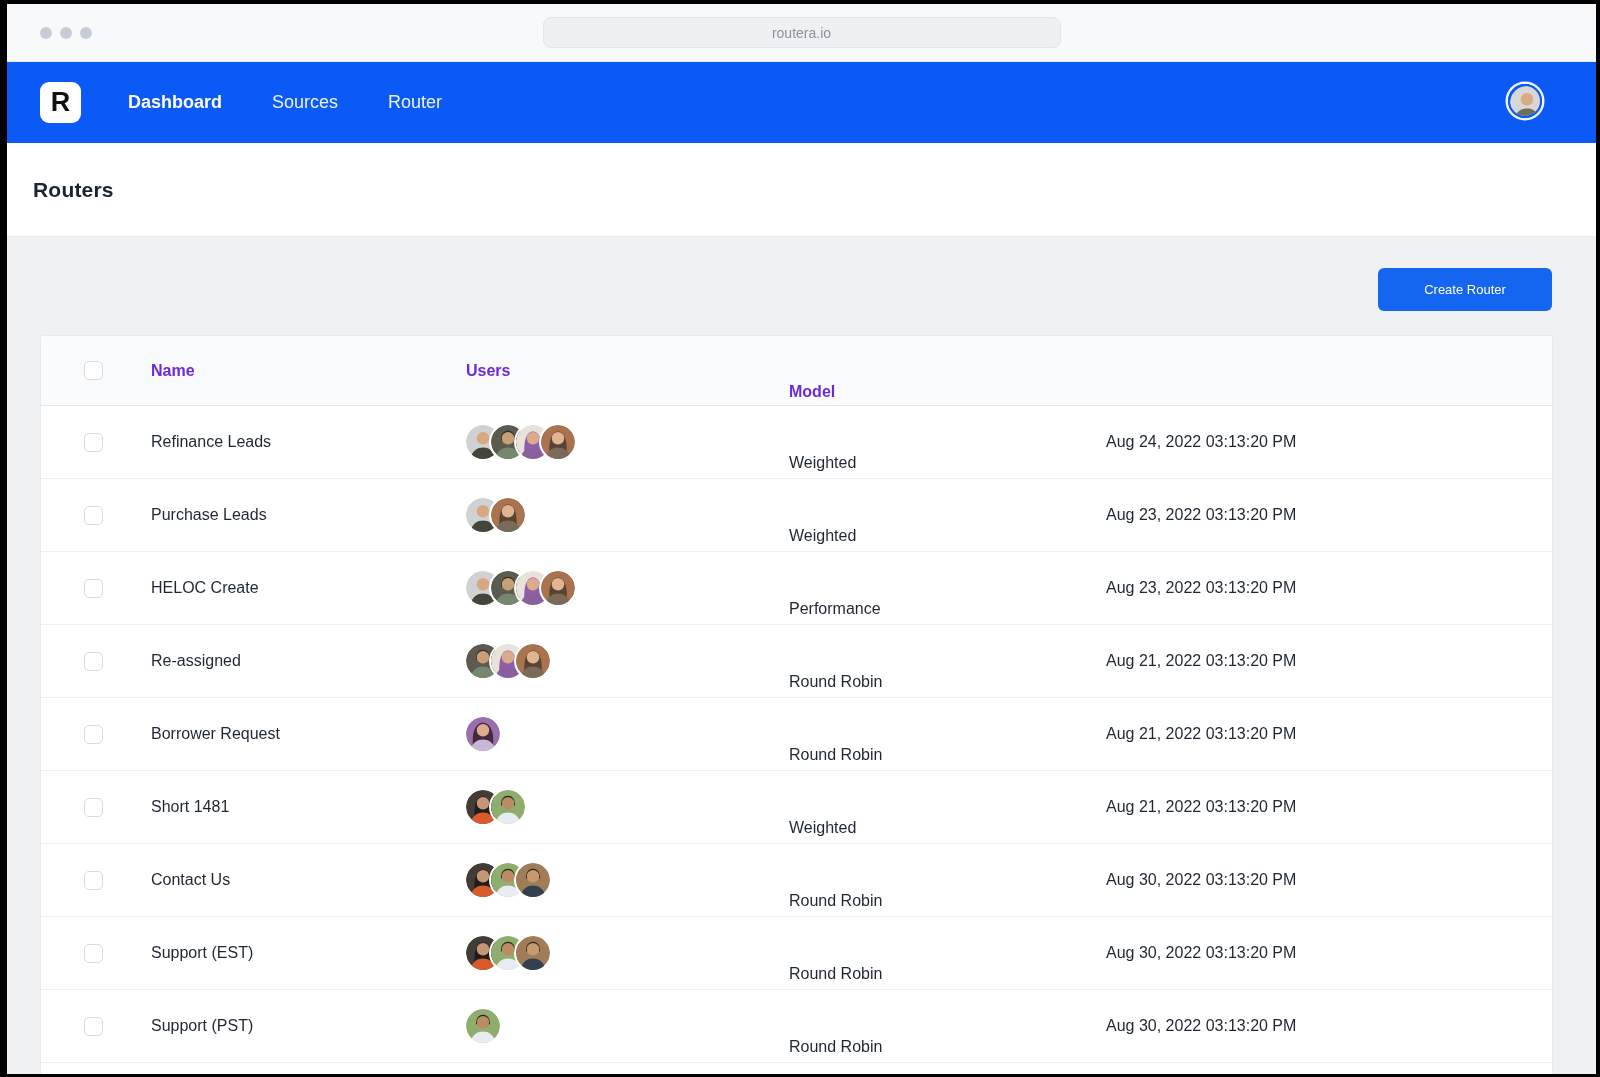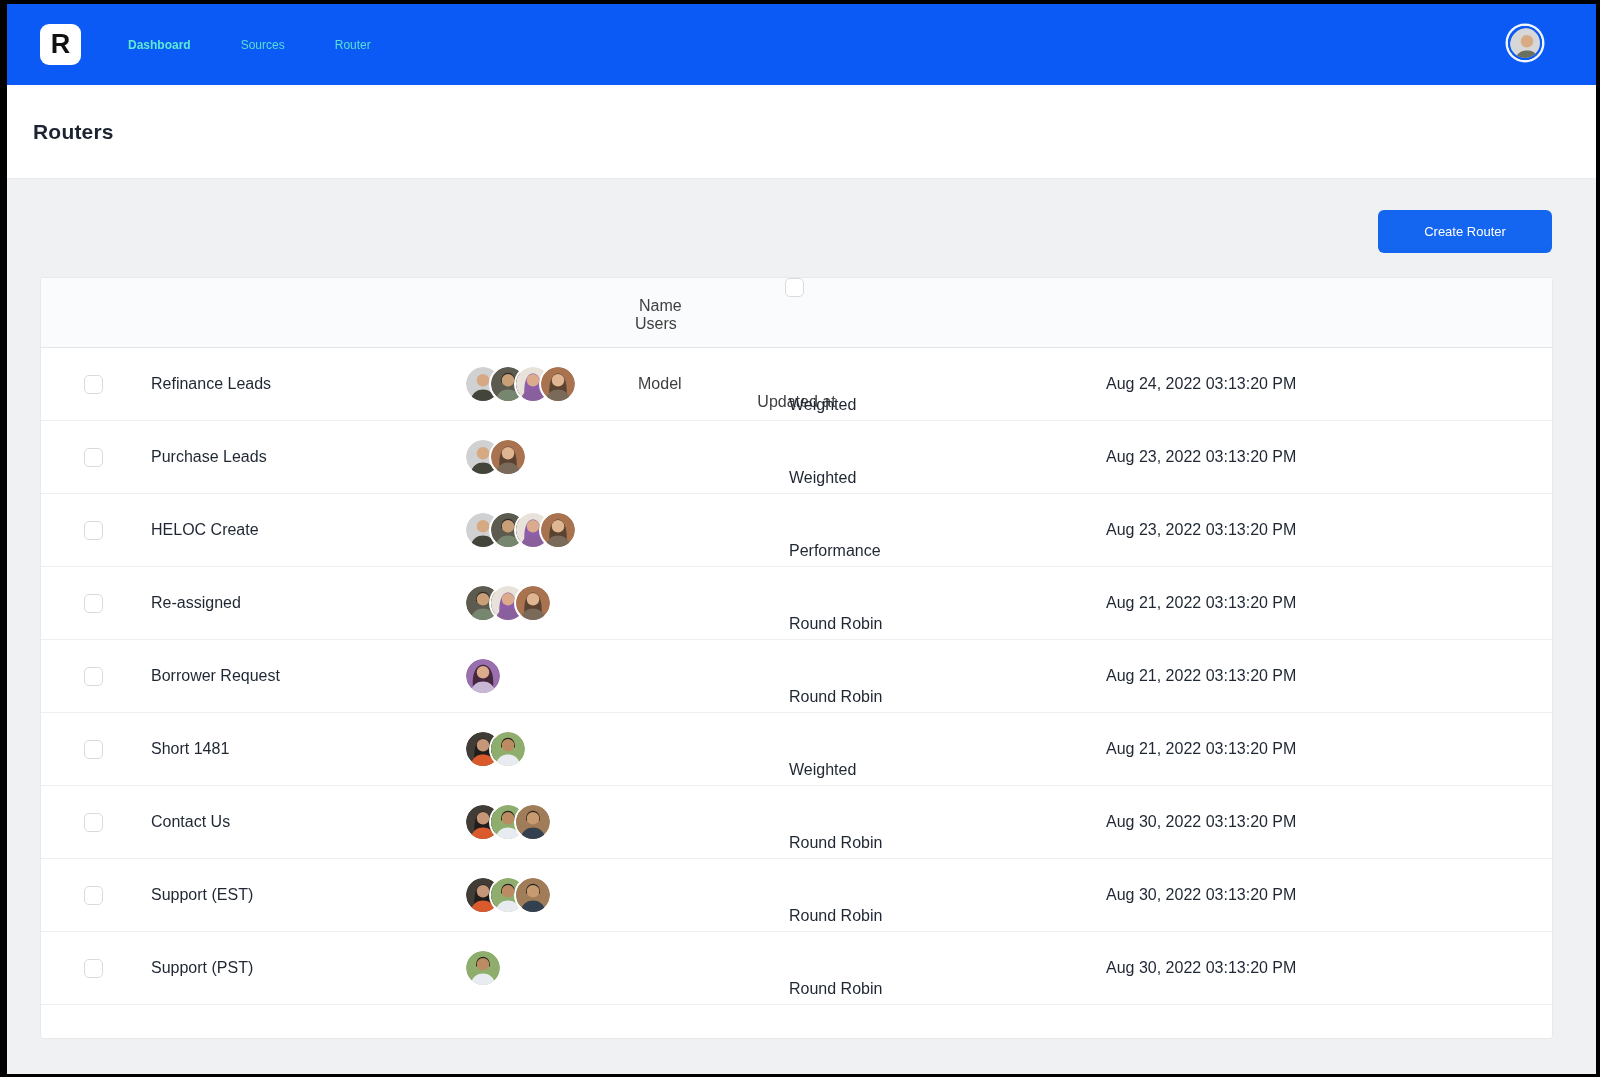--- a/index.html
+++ b/index.html
@@ -29,21 +29,21 @@
     font-size:14px; color:#8d939c;
   }
   
   .navbar { height:81px; background:var(--blue,#0b5af5); display:flex; align-items:center; padding-left:33px; flex:none; position:relative; }
   .logo {
     width:41px; height:41px; background:#fff; border-radius:9px;
     display:flex; align-items:center; justify-content:center;
     font-size:27px; font-weight:800; color:#111; line-height:1;
   }
   .nav-items { display:flex; margin-left:47px; gap:50px; }
-  .nav-link { color:#5eead4; font-size:12px; text-decoration:none; opacity:.92; cursor:pointer; }
+  .nav-link { color:#ffffff; font-size:18px; text-decoration:none; opacity:.92; cursor:pointer; }
   .nav-link.active { font-weight:700; opacity:1; }
   .profile { position:absolute; right:54px; top:50%; transform:translateY(-50%); }
   .profile .avatar { border:2px solid var(--blue,#0b5af5); box-shadow:0 0 0 2.5px rgba(255,255,255,.95); }
   
   .page-header { height:94px; background:#fff; border-bottom:1px solid #e8eaee; display:flex; align-items:center; padding-left:26px; flex:none; }
   .page-header h1 { margin:0; font-size:21px; font-weight:700; color:#1b2430; letter-spacing:.2px; }
   
   .content { flex:1; position:relative; background:#f0f1f3; }
   .create-btn {
     position:absolute; top:31px; right:44px;
@@ -53,21 +53,21 @@
     border:none; border-radius:6px; cursor:pointer;
   }
   .table-card {
     position:absolute; top:98px; left:33px; width:1513px; height:762px;
     background:#fff; border:1px solid #e7e9ed; border-radius:3px;
     overflow:hidden;
   }
   .thead {
     display:flex; align-items:center; height:70px;
     background:#fafbfc; border-bottom:1px solid #e4e6ea;
-    font-weight:400; font-size:16px; color:#404040;flex-direction:column;
+    font-weight:700; font-size:16px; color:#6d28d9;
   }
   .trow {
     display:flex; align-items:center; height:73px;
     background:#fff; border-bottom:1px solid #edeff2;
     font-size:16px; color:#1f2733; cursor:pointer;
   }
   .col { flex:none; }
   .col-check { width:110px; padding-left:43px; }
   .col-name { width:315px; }
   .col-users { width:323px; display:flex; align-items:center; }
@@ -86,20 +86,30 @@
     position:relative; flex:none;
   }
   .avatar svg { display:block; }
   .avatar-group .avatar + .avatar { margin-left:-9px; }
 </style>
 </head>
 <body>
 
 <div class="app">
 
+  <div class="chrome">
+    <div class="dots">
+      <span class="dot"></span>
+      <span class="dot"></span>
+      <span class="dot"></span>
+    </div>
+    <div class="url-bar">
+      <span>routera.io</span>
+    </div>
+  </div>
 
   <div class="navbar">
     <div class="logo">R</div>
     <nav class="nav-items">
       <a class="nav-link active">Dashboard</a>
       <a class="nav-link">Sources</a>
       <a class="nav-link">Router</a>
     </nav>
     <div class="profile" id="profileAvatar"><span class="avatar" style="width: 34px; height: 34px;"><svg viewBox="0 0 36 36" width="34" height="34">
             <circle cx="18" cy="18" r="18" fill="#d7d7d7"></circle>
@@ -116,21 +126,20 @@
     <button class="create-btn">Create Router</button>
 
     <div class="table-card">
       <div class="thead">
         <div class="col col-check">
           <span class="checkbox"></span>
         </div>
         <div class="col col-name">Name</div>
         <div class="col col-users">Users</div>
         <div class="col col-model">Model</div>
-        <div class="col col-updated">Updated at</div>
       </div>
       <div id="tbody">
           <div class="trow">
             <div class="col col-check">
               <span class="checkbox"></span>
             </div>
             <div class="col col-name">Refinance Leads</div>
             <div class="col col-users">
               <div class="avatar-group">
                 <span class="avatar" style="width: 34px; height: 34px; z-index: 1;">

